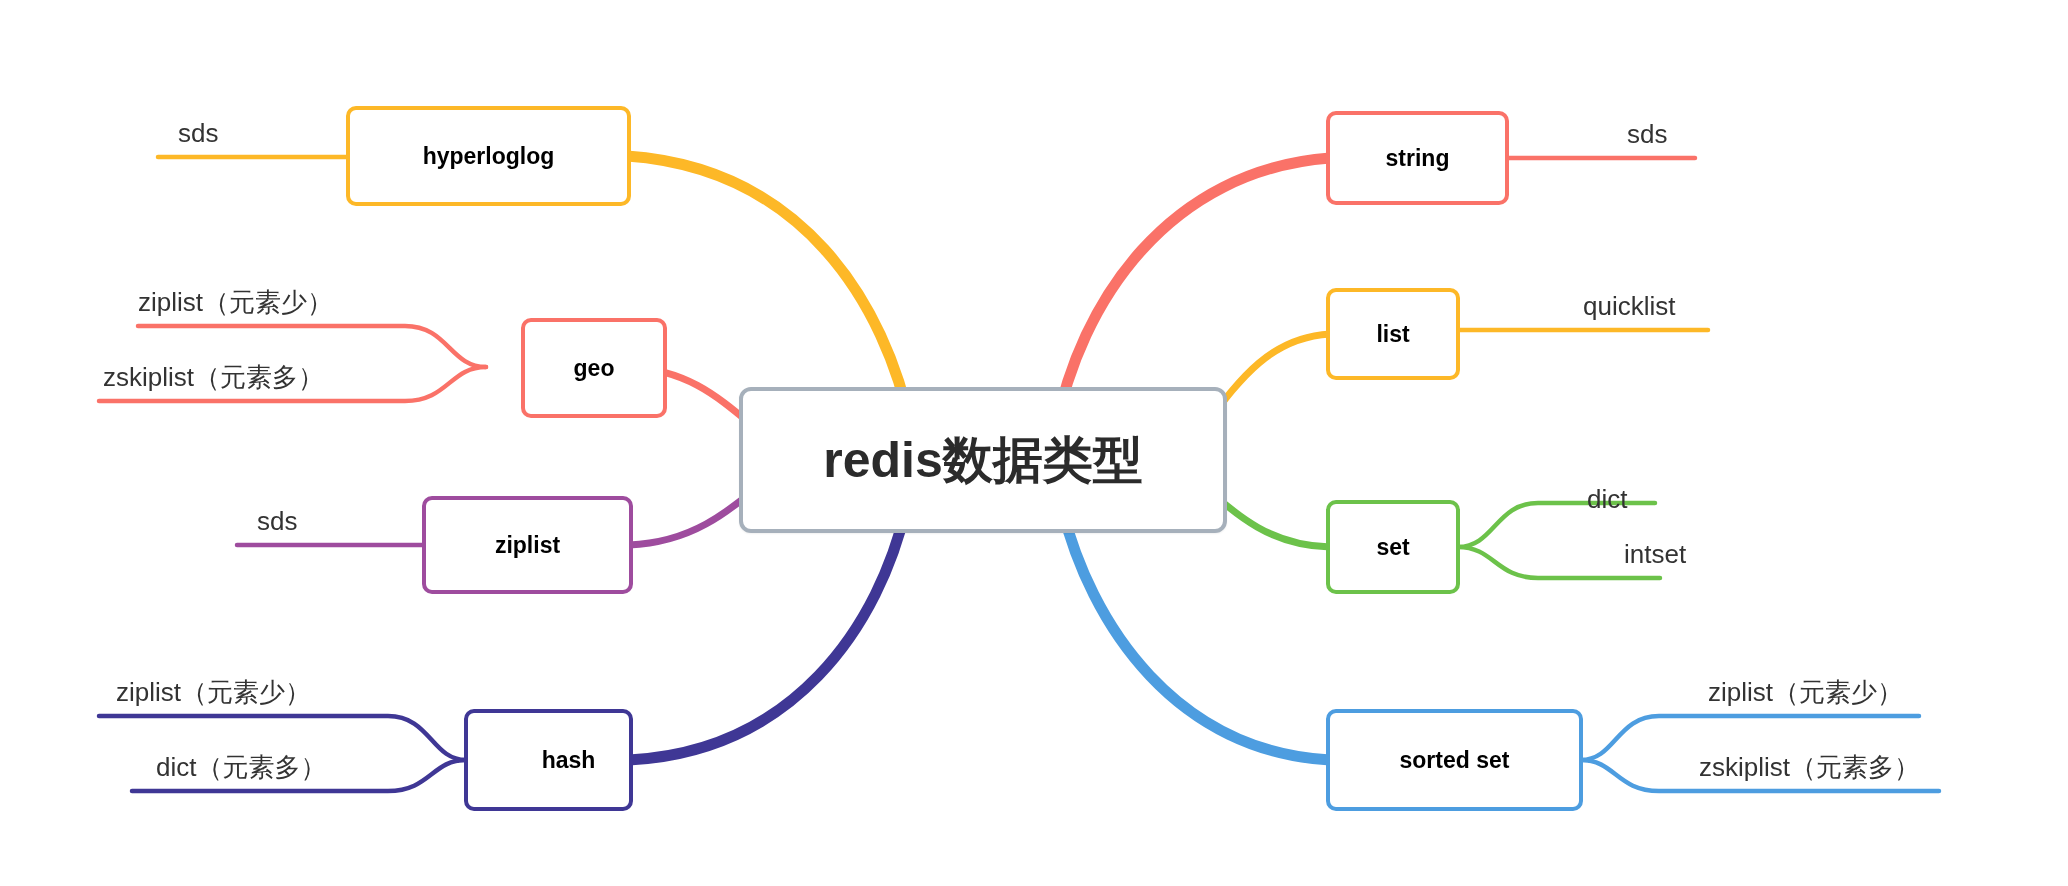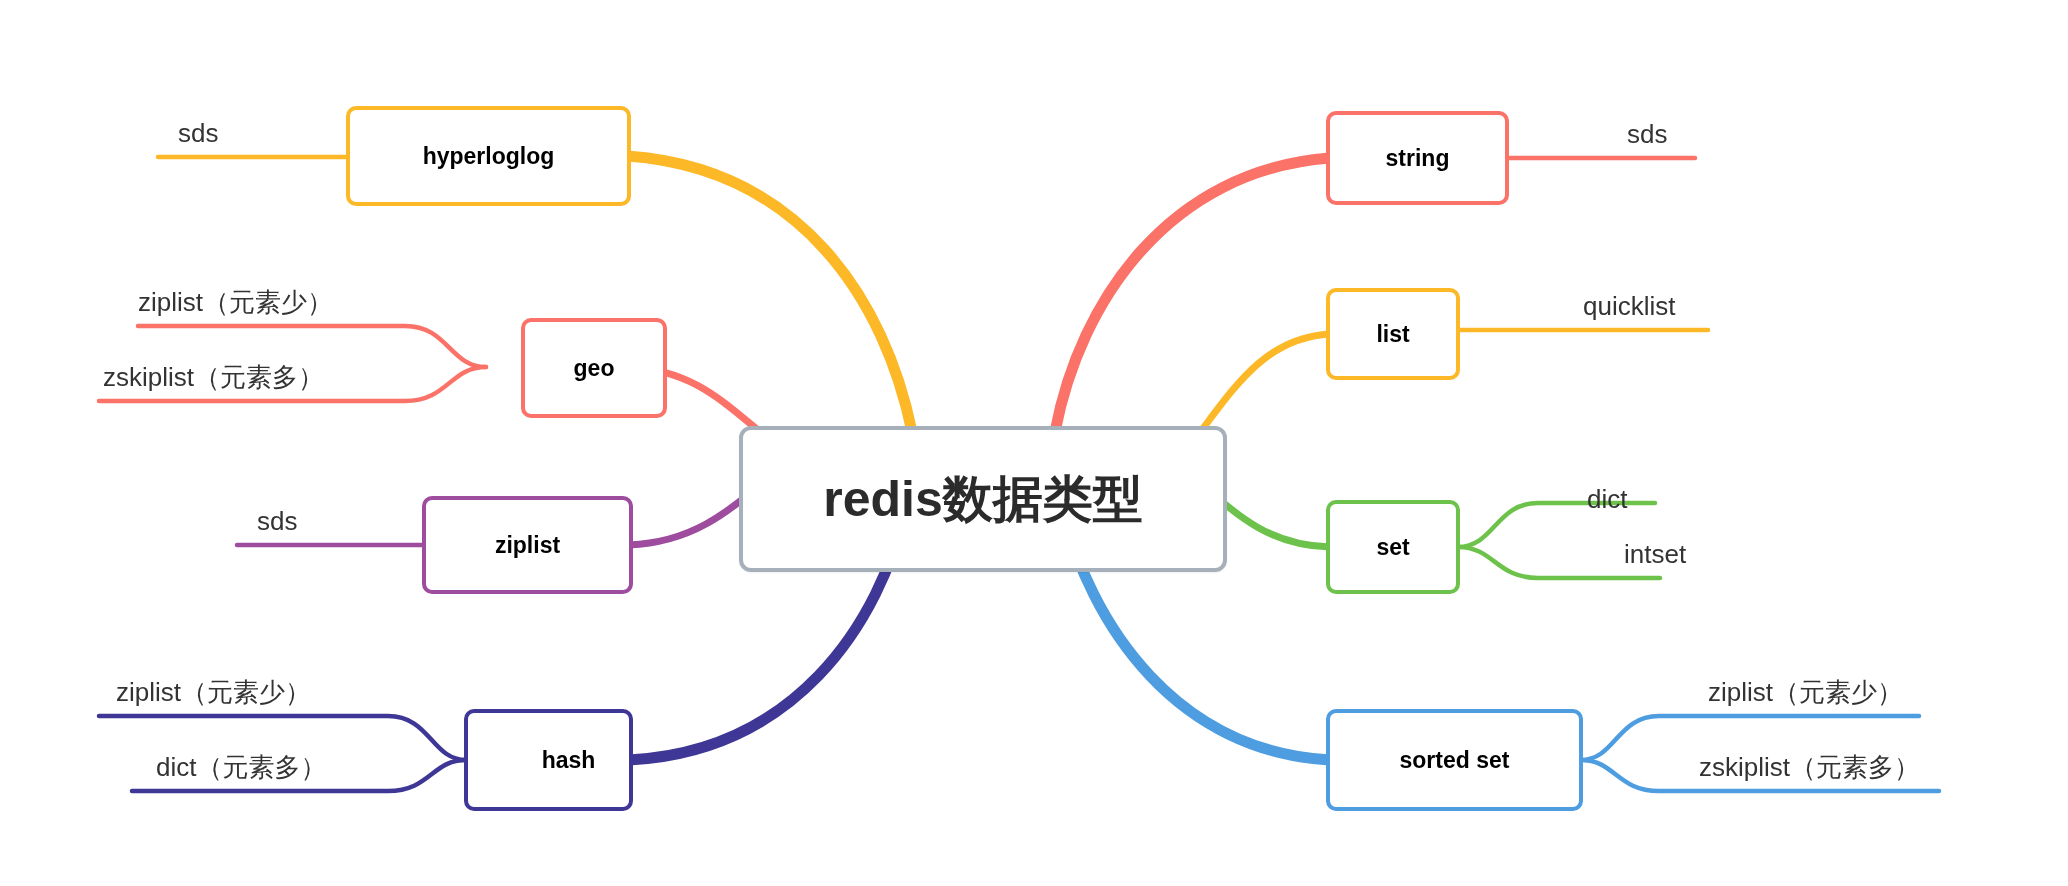--- a/index.html
+++ b/index.html
@@ -44,21 +44,20 @@
   .center-node {
     position: absolute;
     background: #ffffff;
     border: 4px solid #A6B0BB;
     border-radius: 12px;
     display: flex;
     align-items: center;
     justify-content: center;
     box-sizing: border-box;
     box-shadow: 0 1px 2px rgba(0,0,0,0.06);
-    margin-top: 39px;
   }
   .center-label {
     font-size: 50px;
     font-weight: bold;
     color: #2b2b2b;
     white-space: nowrap;
   }
   .leaf-label {
     position: absolute;
     font-size: 26px;

